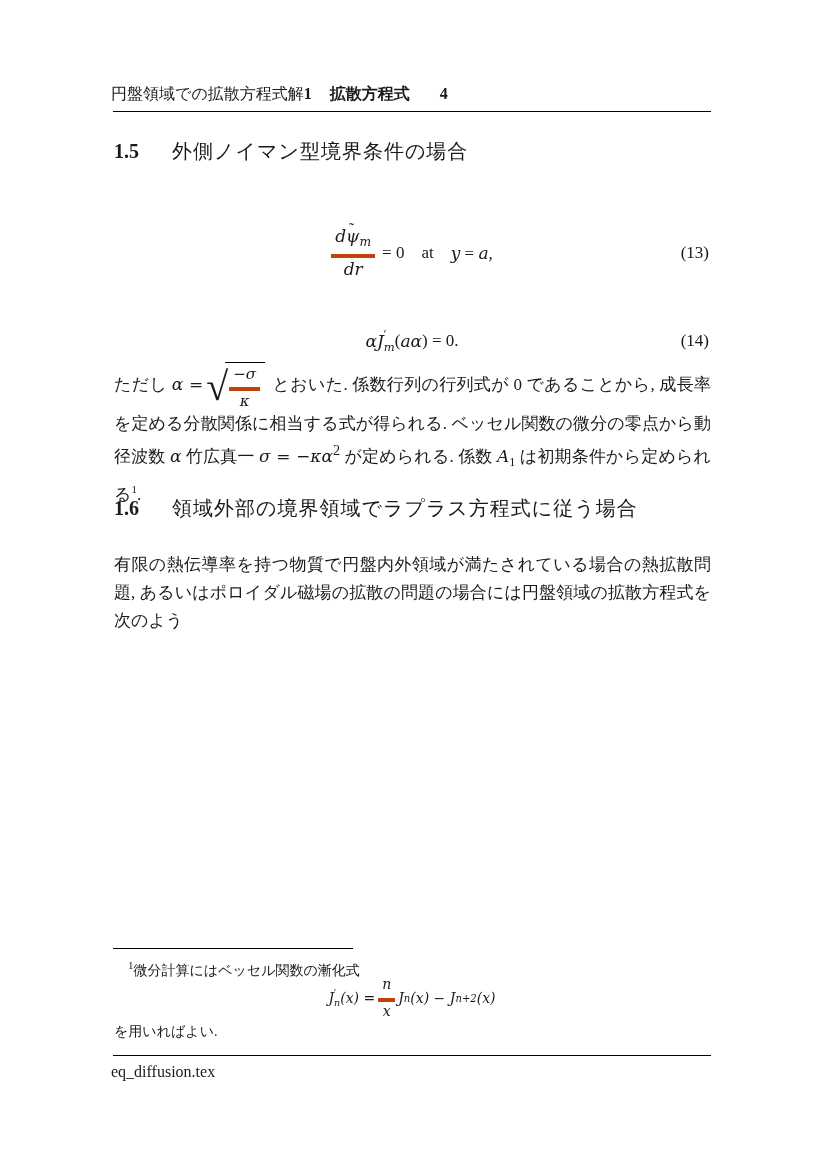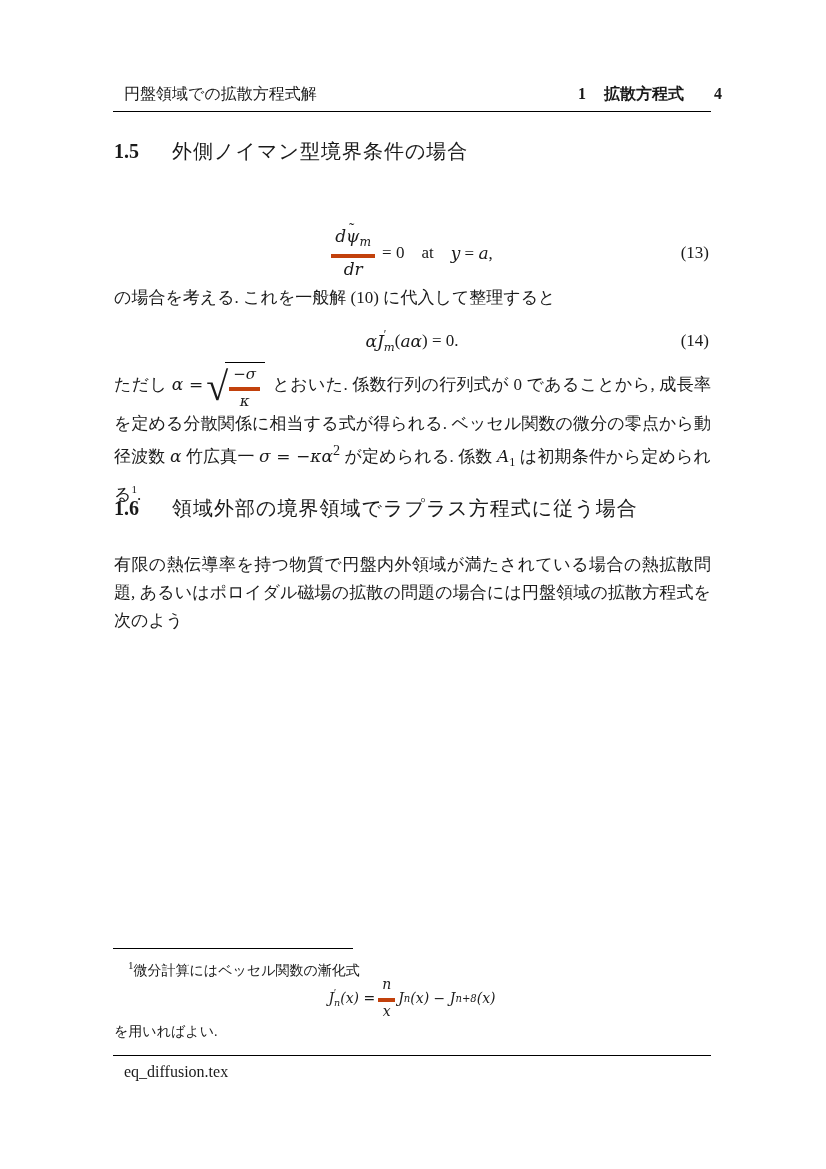--- a/index.html
+++ b/index.html
@@ -5,22 +5,22 @@
   html,body { margin:0; padding:0; background:#ffffff; }
   .page {
     position:relative; width:826px; height:1169px; margin:0 auto;
     background:#ffffff; color:#1a1a1a; overflow:hidden;
     font-family:"Liberation Serif","DejaVu Serif",serif;
   }
   .rule { position:absolute; height:1px; background:#000; }
 
   
   .header-line, .footer-line {
-    position:absolute; left:124px; width:598px;
-    display:flex; justify-content:space-between; align-items:baseline;
+    position:absolute; left:111px; width:598px;
+    display:flex; justify-content:flex-start; align-items:baseline;
     font-size:16px;
   }
   .hnum, .hpage { font-weight:bold; font-family:"Liberation Serif",serif; }
   .htitle { font-weight:bold; font-family:Liberation Mono, monospace; margin:0 26px 16px 14px; }
 
   
   .sec { position:absolute; left:114px; margin:0; font-size:20px; line-height:24px; white-space:nowrap; }
   .secnum { font-weight:bold; font-family:"Liberation Serif",serif; margin-right:28px; }
   .sectitle { font-weight:normal; font-family:"Liberation Sans","DejaVu Sans",sans-serif; letter-spacing:1px; }
 
@@ -94,21 +94,20 @@
         <span class="num"><span class="mi">d</span><span class="psi-wrap"><span class="mi">ψ</span><span class="tilde">˜</span></span><sub class="msub mi">m</sub></span>
         <span class="den mi">dr</span>
       </span>
       <span class="eqtext">= 0</span>
       <span class="atword">at</span>
       <span class="nowrap"><span class="mi">y</span><span> = </span><span class="mi">a</span><span>,</span></span>
     </span>
     <span class="eqno">(13)</span>
   </div>
 
-  <p class="body-par" style="top:284px">の場合を考える. これを一般解 (10) に代入して整理すると</p>
 
   <div class="equation" style="top:324px;height:34px">
     <span class="eq-content">
       <span class="mi">α</span>
         <span class="mi">J</span>
         <span class="psstack">
           <span>′</span>
           <span class="mi">m</span>
         </span>
         <span>(</span>
@@ -145,21 +144,21 @@
           <span class="mi">n</span>
         </span>
         <span class="mi">(x) =</span>
         <span class="frac" style="margin:0 3px">
           <span class="num mi">n</span>
           <span class="den mi">x</span>
         </span>
         <span class="mi">J</span>
         <sub class="msub mi">n</sub>
         <span class="mi">(x) − J</span>
-        <sub class="msub mi">n+8</sub>
+        <sub class="msub mi">n+2</sub>
         <span class="mi">(x)</span>
     </span>
   </div>
 
   <p class="fn-par" style="top:1021px">を用いればよい.</p>
 
   <div class="rule" style="top:1055px;left:113px;width:598px"></div>
   <div class="footer-line" style="top:1063px">
     <span>eq_diffusion.tex</span>
   </div>

